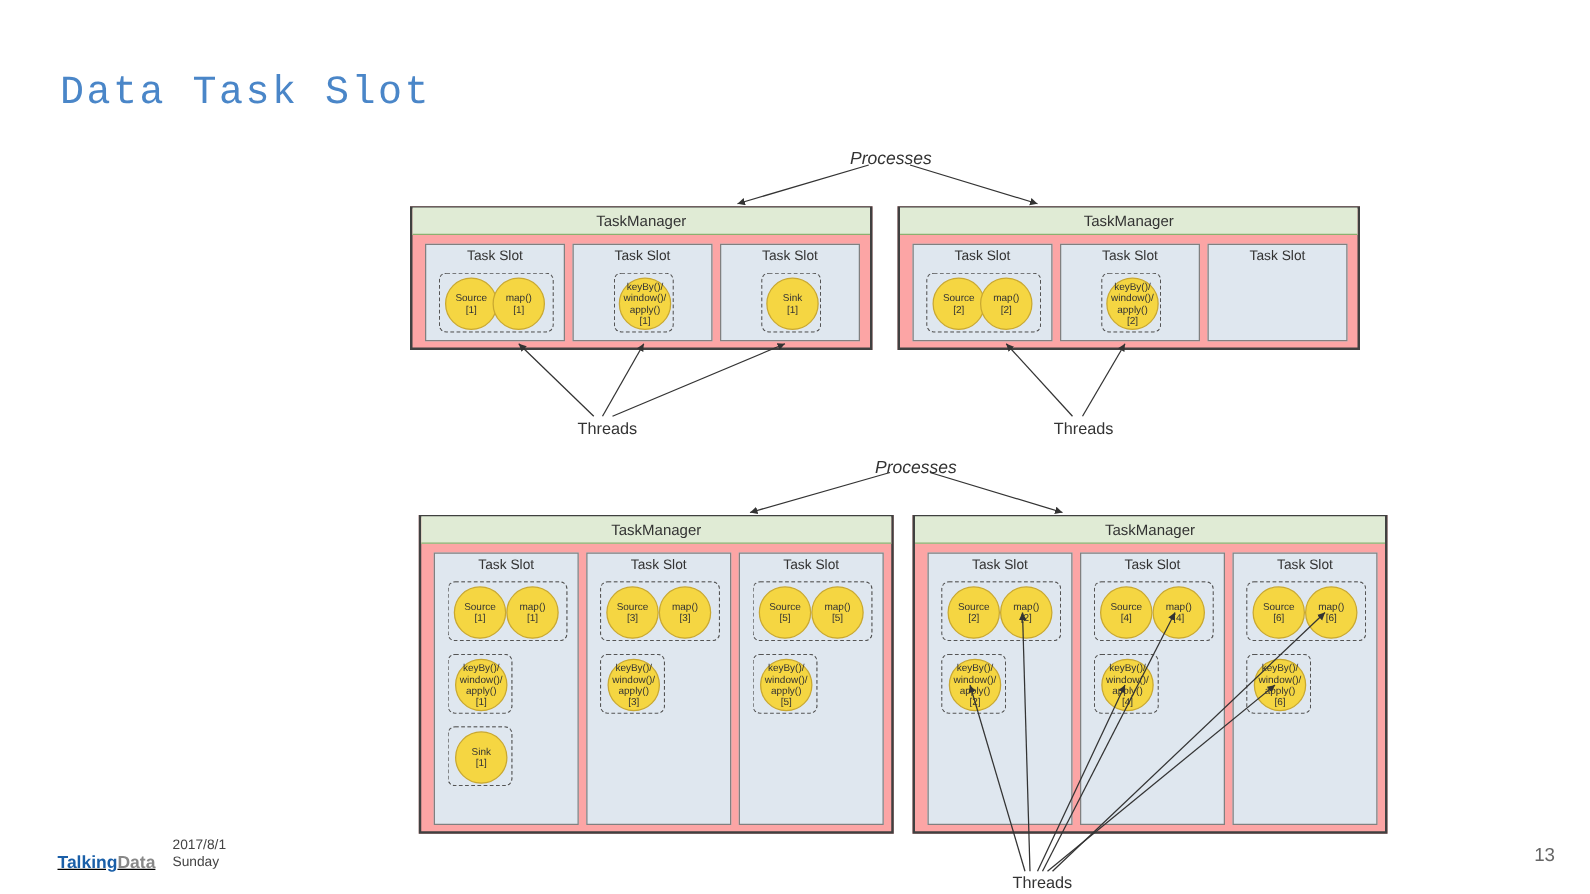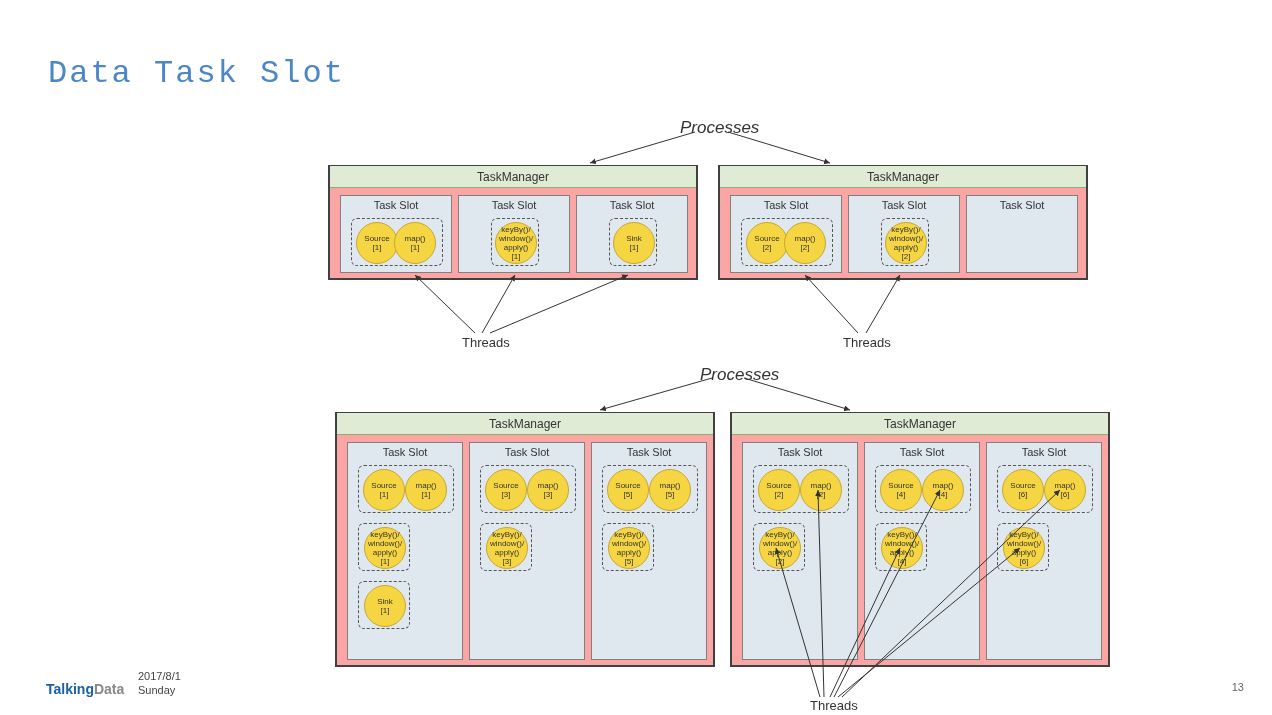--- a/index.html
+++ b/index.html
@@ -18,21 +18,21 @@
   font-size: 32px;
   color: #4a86c8;
   letter-spacing: 2px;
 }
 .diagram-wrap {
   position: absolute;
   font-family: Arial, sans-serif;
 }
 .proc-label {
   position: absolute;
-  font-size: 17px;
+  font-size: 14px;
   font-style: italic;
   color: #333;
 }
 .threads-label {
   position: absolute;
   font-size: 13px;
   color: #333;
 }
 .tm {
   position: absolute;
@@ -96,28 +96,29 @@
   color: #444;
   line-height: 14px;
 }
 .footer-logo {
   position: absolute;
   left: 46px;
   bottom: 18px;
   font-size: 14px;
   font-family: Arial, sans-serif;
   font-weight: bold;
+  text-decoration: underline;
 }
 .footer-logo .t1 { color: #1a5fa8; }
 .footer-logo .t2 { color: #888; }
 .page-num {
   position: absolute;
   right: 28px;
   bottom: 22px;
-  font-size: 11px;
+  font-size: 15px;
   font-family: Arial, sans-serif;
   color: #666;
 }
 svg.arrows { position: absolute; left:0; top:0; pointer-events:none; }
 </style>
 </head>
 <body>
 
 <div class="title">Data Task Slot</div>
 

